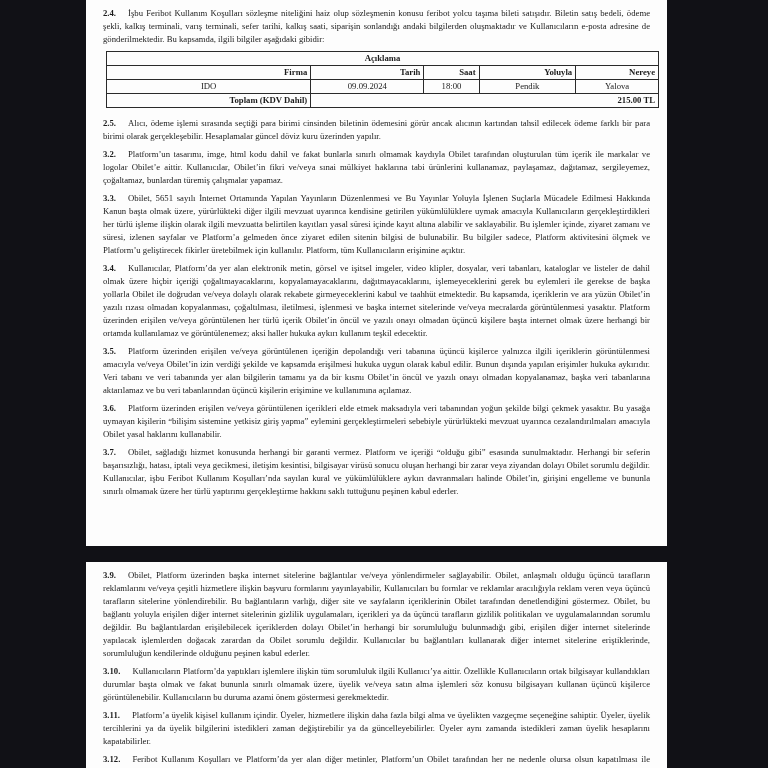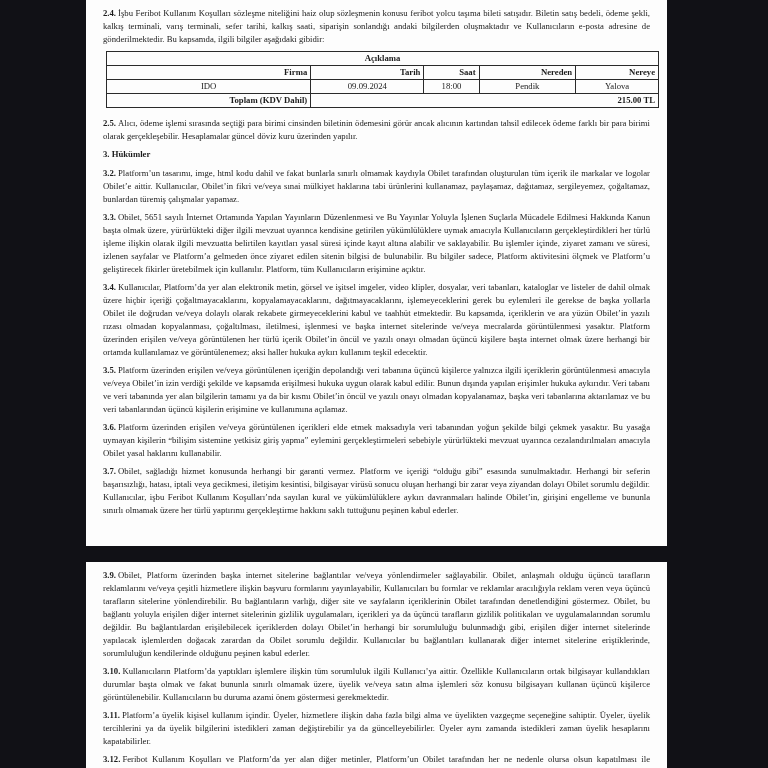--- a/index.html
+++ b/index.html
@@ -20,21 +20,21 @@
     overflow: hidden;
     font-size: 8.7px;
     line-height: 13px;
   }
   .page-1 { top: 0; height: 546px; }
   .page-2 { top: 562px; height: 206px; }
   p.clause {
     text-align: justify;
     margin-bottom: 5px;
   }
-  .num { font-weight: bold; padding-right: 2px; }
+  .num { font-weight: bold; padding-right: 12px; }
   h3.section {
     font-size: 8.7px;
     line-height: 13px;
     font-weight: bold;
     margin: 3px 0 6px 0;
   }
   table.booking {
     width: calc(100% + 6px);
     margin-left: 3px;
     border-collapse: collapse;
@@ -74,40 +74,39 @@
         <col style="width:15%">
       </colgroup>
       <tbody>
         <tr>
           <td class="t-title" colspan="5">Açıklama</td>
         </tr>
         <tr>
           <th>Firma</th>
           <th>Tarih</th>
           <th>Saat</th>
-          <th>Nereden</th>
+          <th>Yoluyla</th>
           <th>Nereye</th>
         </tr>
         <tr>
           <td class="t-data">IDO</td>
           <td class="t-data">09.09.2024</td>
           <td class="t-data">18:00</td>
           <td class="t-data">Pendik</td>
           <td class="t-data">Yalova</td>
         </tr>
         <tr>
           <td class="t-total-label">Toplam (KDV Dahil)</td>
           <td class="t-total-value" colspan="4">215.00 TL</td>
         </tr>
       </tbody>
     </table>
 
     <p class="clause"><strong class="num">2.5.</strong><span>Alıcı, ödeme işlemi sırasında seçtiği para birimi cinsinden biletinin ödemesini görür ancak alıcının kartından tahsil edilecek ödeme farklı bir para birimi olarak gerçekleşebilir. Hesaplamalar güncel döviz kuru üzerinden yapılır.</span></p>
 
-    <h3 class="section">3. Hükümler</h3>
 
     <p class="clause"><strong class="num">3.2.</strong><span>Platform’un tasarımı, imge, html kodu dahil ve fakat bunlarla sınırlı olmamak kaydıyla Obilet tarafından oluşturulan tüm içerik ile markalar ve logolar Obilet’e aittir. Kullanıcılar, Obilet’in fikri ve/veya sınai mülkiyet haklarına tabi ürünlerini kullanamaz, paylaşamaz, dağıtamaz, sergileyemez, çoğaltamaz, bunlardan türemiş çalışmalar yapamaz.</span></p>
     <p class="clause"><strong class="num">3.3.</strong><span>Obilet, 5651 sayılı İnternet Ortamında Yapılan Yayınların Düzenlenmesi ve Bu Yayınlar Yoluyla İşlenen Suçlarla Mücadele Edilmesi Hakkında Kanun başta olmak üzere, yürürlükteki diğer ilgili mevzuat uyarınca kendisine getirilen yükümlülüklere uymak amacıyla Kullanıcıların gerçekleştirdikleri her türlü işleme ilişkin olarak ilgili mevzuatta belirtilen kayıtları yasal süresi içinde kayıt altına alabilir ve saklayabilir. Bu işlemler içinde, ziyaret zamanı ve süresi, izlenen sayfalar ve Platform’a gelmeden önce ziyaret edilen sitenin bilgisi de bulunabilir. Bu bilgiler sadece, Platform aktivitesini ölçmek ve Platform’u geliştirecek fikirler üretebilmek için kullanılır. Platform, tüm Kullanıcıların erişimine açıktır.</span></p>
     <p class="clause"><strong class="num">3.4.</strong><span>Kullanıcılar, Platform’da yer alan elektronik metin, görsel ve işitsel imgeler, video klipler, dosyalar, veri tabanları, kataloglar ve listeler de dahil olmak üzere hiçbir içeriği çoğaltmayacaklarını, kopyalamayacaklarını, dağıtmayacaklarını, işlemeyeceklerini gerek bu eylemleri ile gerekse de başka yollarla Obilet ile doğrudan ve/veya dolaylı olarak rekabete girmeyeceklerini kabul ve taahhüt etmektedir. Bu kapsamda, içeriklerin ve ara yüzün Obilet’in yazılı rızası olmadan kopyalanması, çoğaltılması, iletilmesi, işlenmesi ve başka internet sitelerinde ve/veya mecralarda görüntülenmesi yasaktır. Platform üzerinden erişilen ve/veya görüntülenen her türlü içerik Obilet’in öncül ve yazılı onayı olmadan üçüncü kişilere başta internet olmak üzere herhangi bir ortamda kullanılamaz ve görüntülenemez; aksi haller hukuka aykırı kullanım teşkil edecektir.</span></p>
     <p class="clause"><strong class="num">3.5.</strong><span>Platform üzerinden erişilen ve/veya görüntülenen içeriğin depolandığı veri tabanına üçüncü kişilerce yalnızca ilgili içeriklerin görüntülenmesi amacıyla ve/veya Obilet’in izin verdiği şekilde ve kapsamda erişilmesi hukuka uygun olarak kabul edilir. Bunun dışında yapılan erişimler hukuka aykırıdır. Veri tabanı ve veri tabanında yer alan bilgilerin tamamı ya da bir kısmı Obilet’in öncül ve yazılı onayı olmadan kopyalanamaz, başka veri tabanlarına aktarılamaz ve bu veri tabanlarından üçüncü kişilerin erişimine ve kullanımına açılamaz.</span></p>
     <p class="clause"><strong class="num">3.6.</strong><span>Platform üzerinden erişilen ve/veya görüntülenen içerikleri elde etmek maksadıyla veri tabanından yoğun şekilde bilgi çekmek yasaktır. Bu yasağa uymayan kişilerin “bilişim sistemine yetkisiz giriş yapma” eylemini gerçekleştirmeleri sebebiyle yürürlükteki mevzuat uyarınca cezalandırılmaları amacıyla Obilet yasal haklarını kullanabilir.</span></p>
     <p class="clause"><strong class="num">3.7.</strong><span>Obilet, sağladığı hizmet konusunda herhangi bir garanti vermez. Platform ve içeriği “olduğu gibi” esasında sunulmaktadır. Herhangi bir seferin başarısızlığı, hatası, iptali veya gecikmesi, iletişim kesintisi, bilgisayar virüsü sonucu oluşan herhangi bir zarar veya ziyandan dolayı Obilet sorumlu değildir. Kullanıcılar, işbu Feribot Kullanım Koşulları’nda sayılan kural ve yükümlülüklere aykırı davranmaları halinde Obilet’in, girişini engelleme ve bununla sınırlı olmamak üzere her türlü yaptırımı gerçekleştirme hakkını saklı tuttuğunu peşinen kabul ederler.</span></p>
 
   </div>
 

